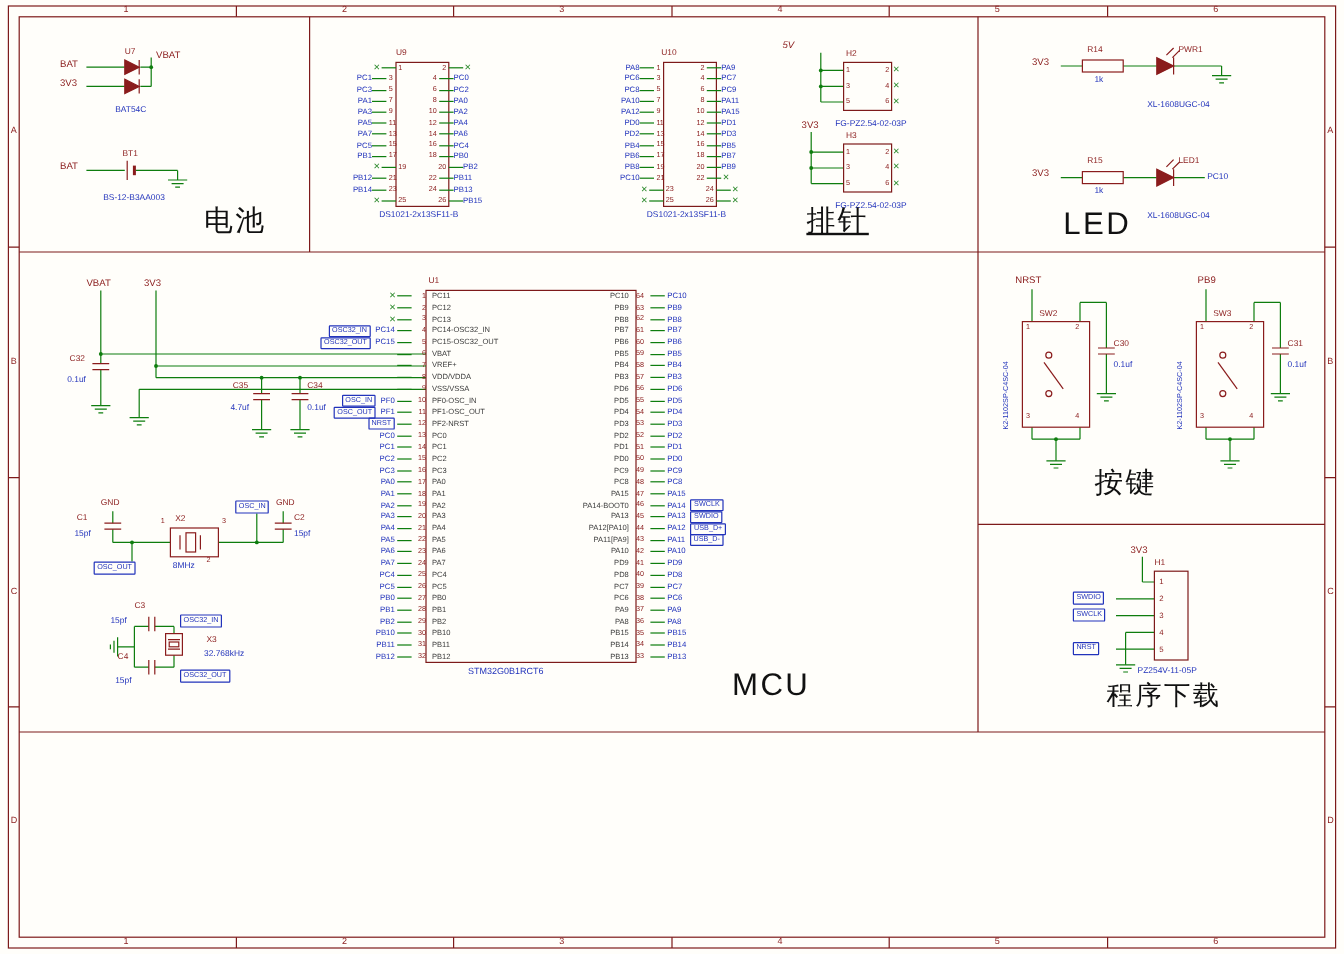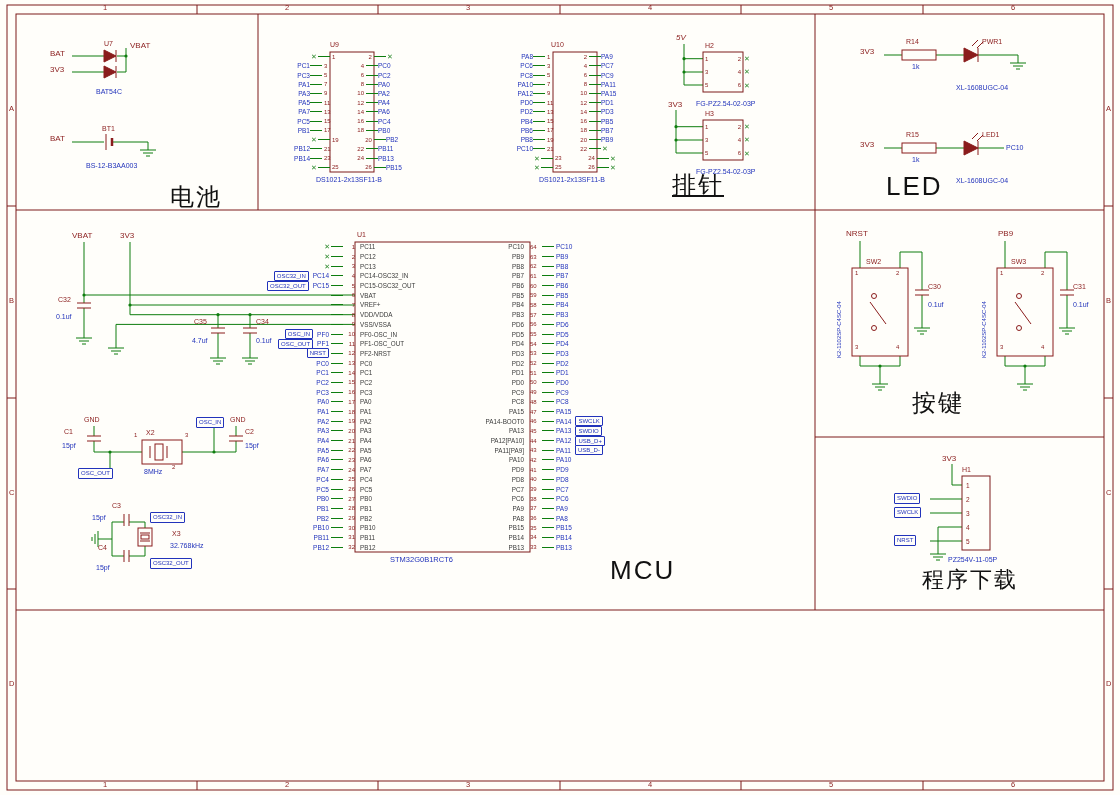--- a/index.html
+++ b/index.html
@@ -222,21 +222,21 @@
   <span class="t red f75" style="left:1106px;top:680px;">D</span>
 
   <span class="t red f8" style="left:50px;top:50px;">BAT</span>
   <span class="t red f8" style="left:50px;top:66px;">3V3</span>
   <span class="t red f8" style="left:130px;top:42px;">VBAT</span>
   <span class="t red f7" style="left:104px;top:40px;">U7</span>
   <span class="t blue f7" style="left:96px;top:88px;">BAT54C</span>
   <span class="t red f8" style="left:50px;top:135px;">BAT</span>
   <span class="t red f7" style="left:102px;top:125px;">BT1</span>
   <span class="t blue f7" style="left:86px;top:162px;">BS-12-B3AA003</span>
-  <span class="t title" style="left:170px;top:184px;text-align:center;">电池</span>
+  <span class="t title" style="left:170px;top:172px;text-align:center;">电池</span>
 
   <span class="t red f7" style="left:330px;top:41px;">U9</span>
   <span class="t blue f7" style="left:316px;top:176px;">DS1021-2x13SF11-B</span>
   <div class="rows hdrrows" style="left:274px;top:52px;width:156px;">
 
   <div class="pr">
       <span class="hn l"></span>
       <span class="xm">✕</span>
       <span class="wire"></span>
       <span class="hpin l">1</span>
@@ -522,21 +522,21 @@
       <span class="wire"></span>
       <span class="hpin l">25</span>
       <span class="mid"></span>
       <span class="hpin r">26</span>
       <span class="wire"></span>
       <span class="xm">✕</span>
       <span class="hn"></span>
     </div>
     </div>
 
-  <span class="t red f8" style="left:676px;top:34px;font-style:italic;">5V</span>
+  <span class="t red f8" style="left:652px;top:34px;font-style:italic;">5V</span>
   <span class="t red f7" style="left:705px;top:42px;">H2</span>
   <span class="t blue f7" style="left:696px;top:100px;">FG-PZ2.54-02-03P</span>
   <div class="rows h23rows" style="left:703px;top:52px;width:48px;">
 
   <div class="pr">
       <span class="hpin l">1</span>
       <span class="mid"></span>
       <span class="hpin r">2</span>
       <span class="xm">✕</span>
     </div>

